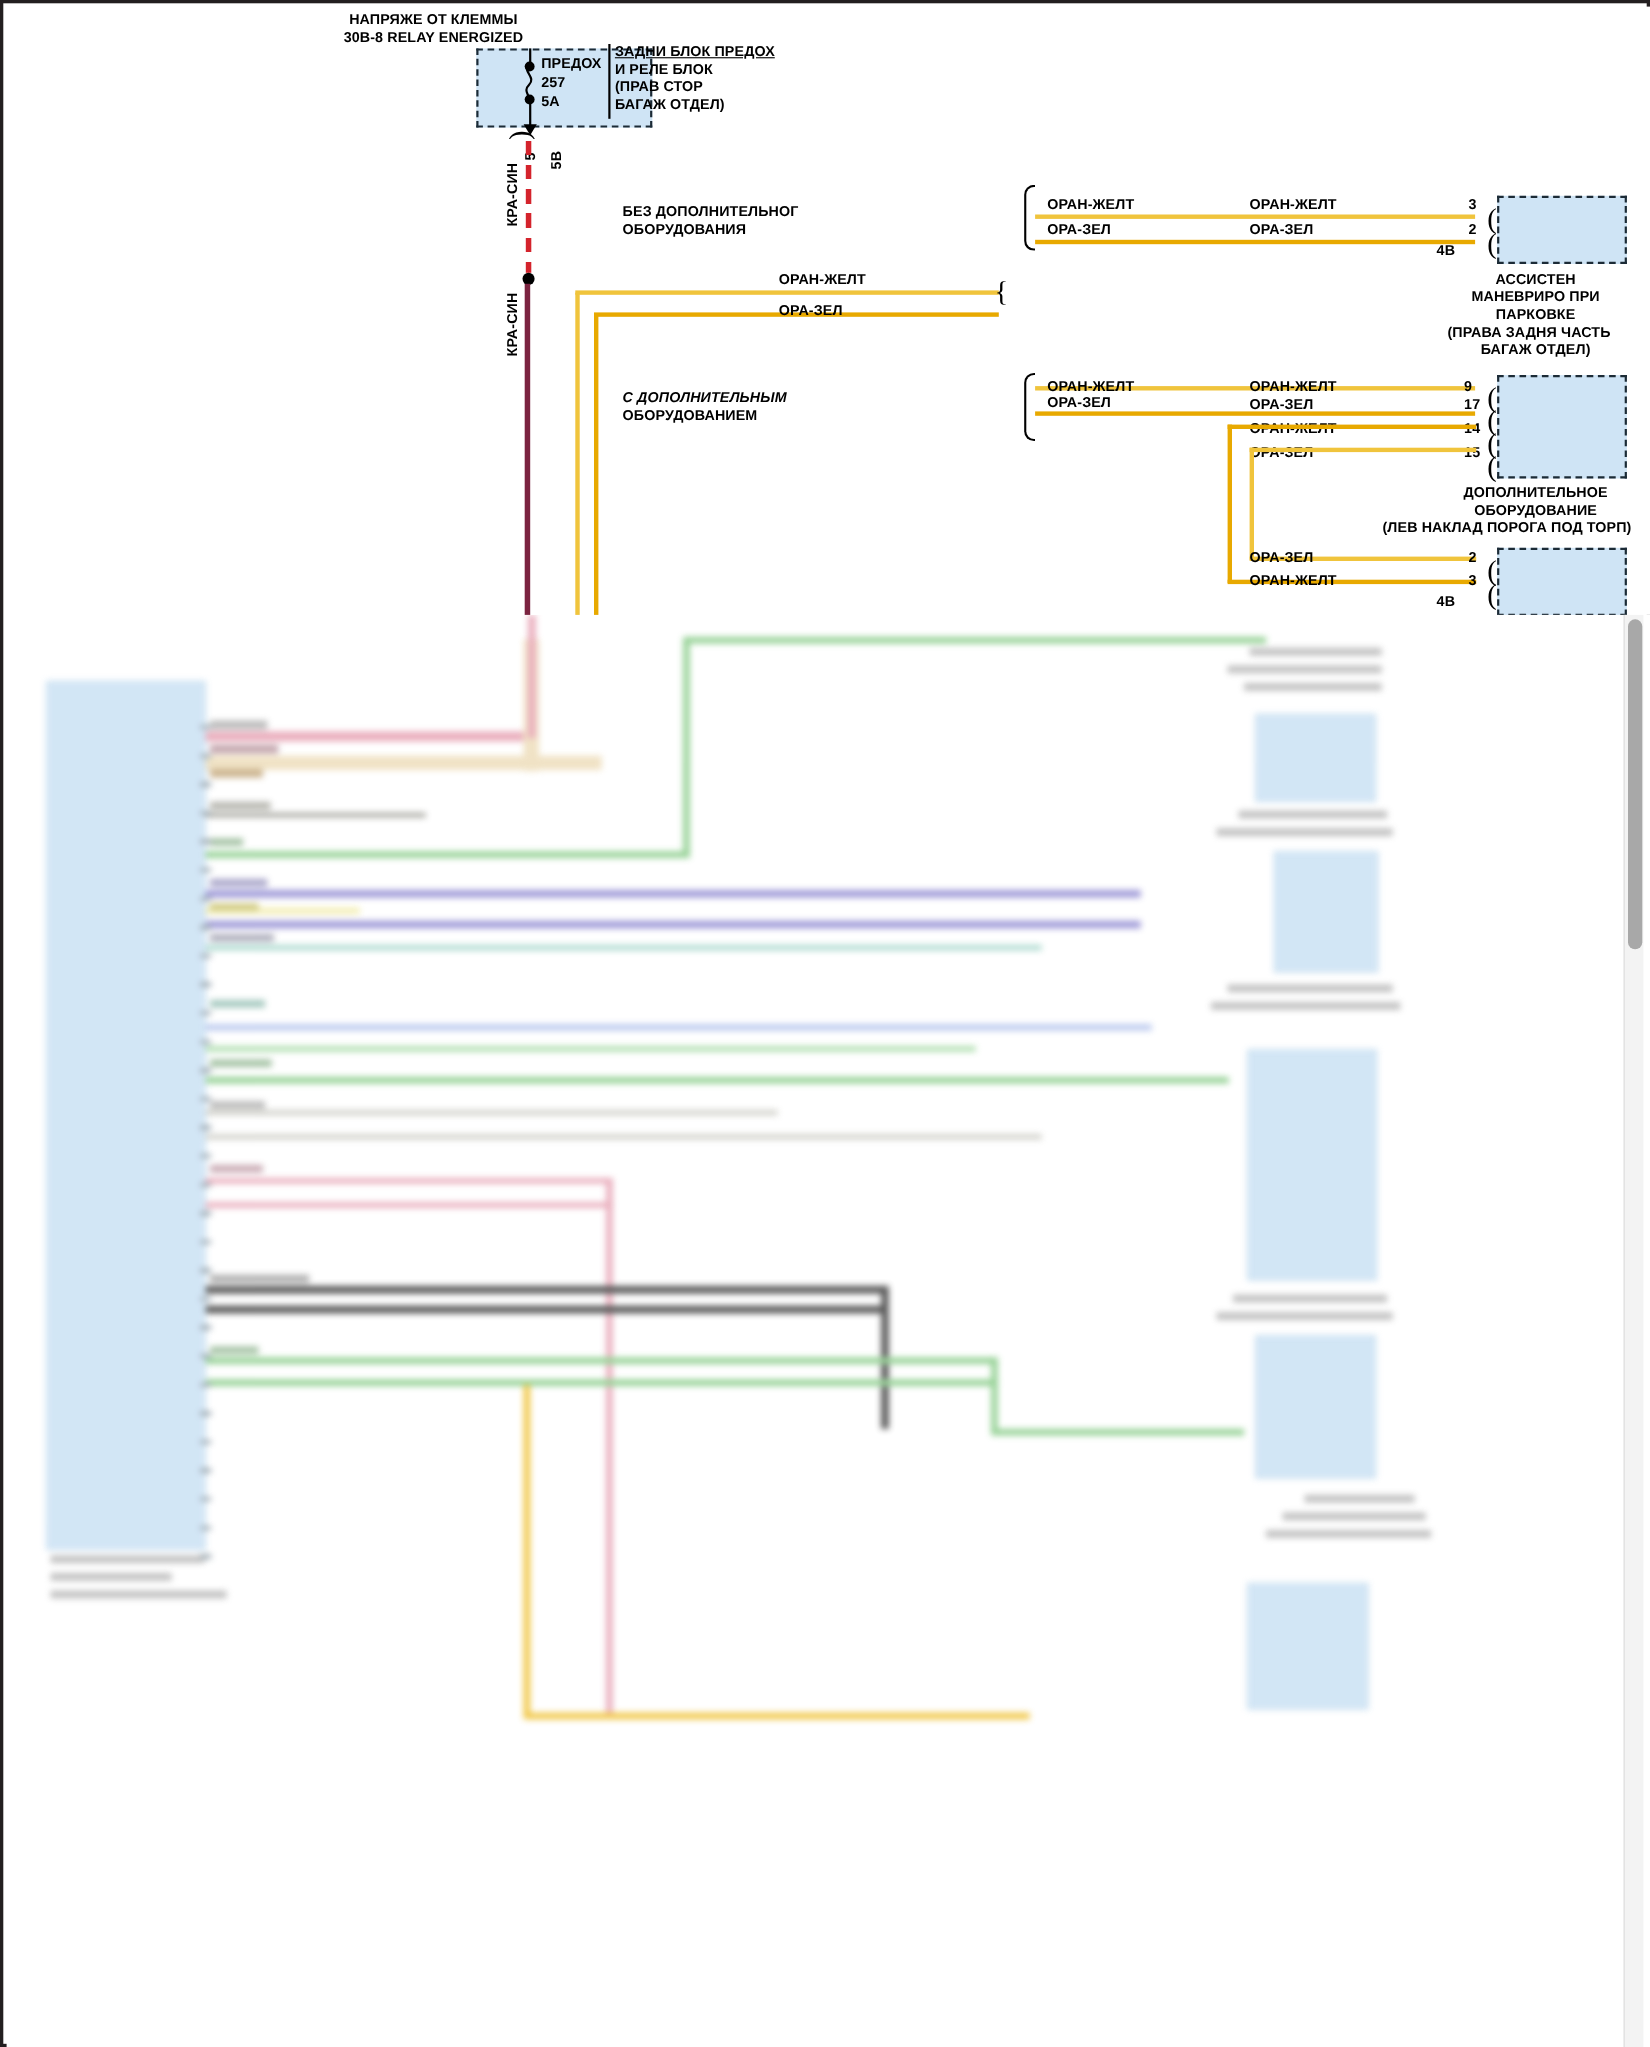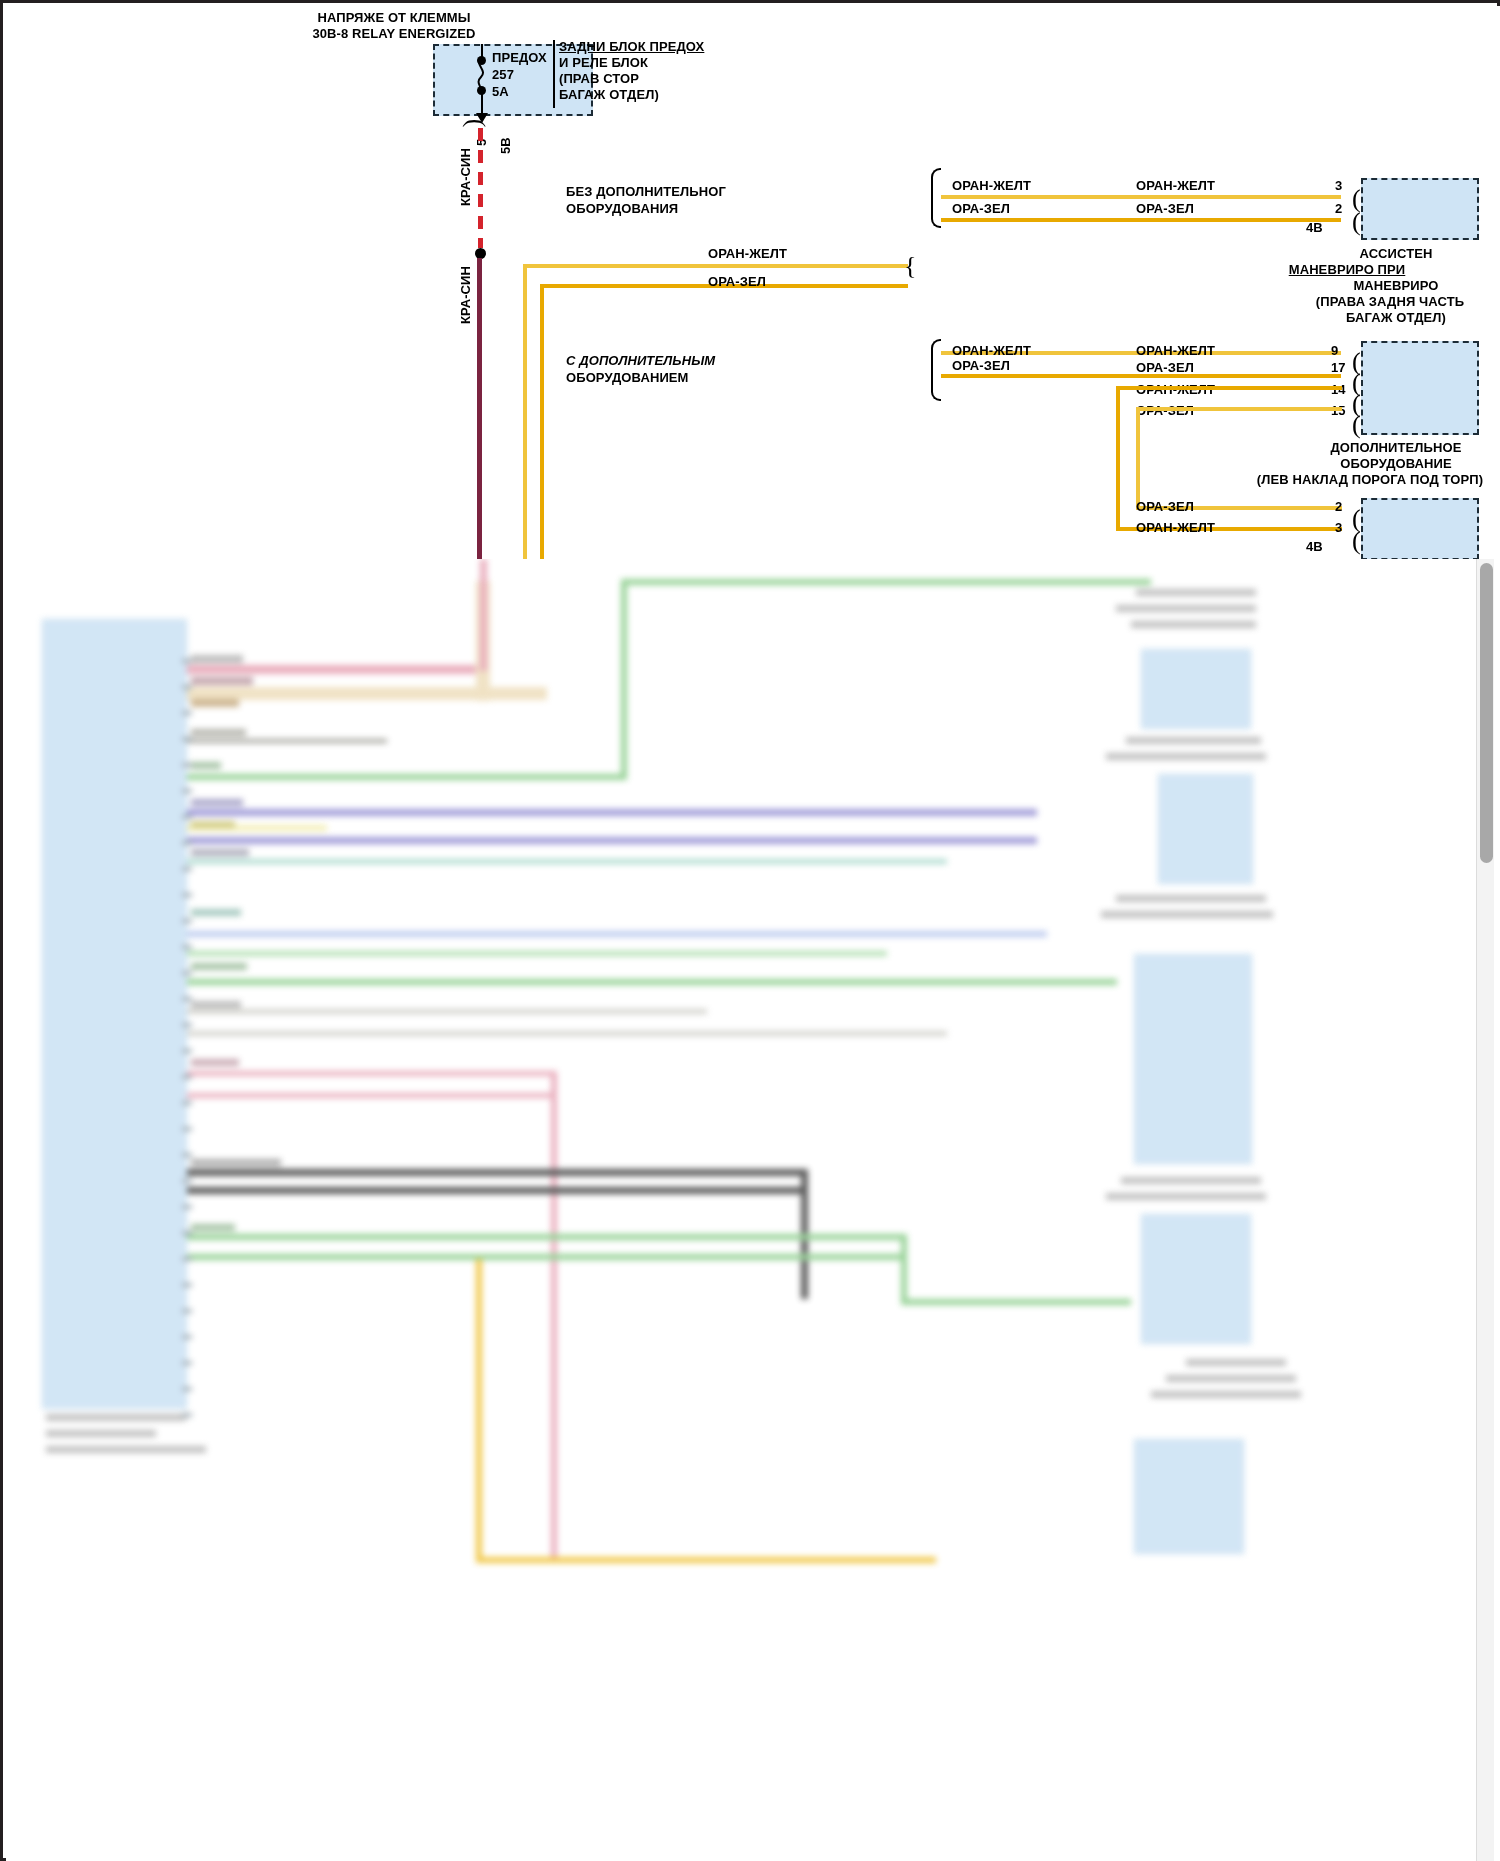--- a/index.html
+++ b/index.html
@@ -145,22 +145,22 @@
     <div class="txt b" style="left:1329px;top:172px;">3</div>
     <div class="txt b" style="left:1329px;top:195px;">2</div>
     <div class="txt b rt" style="left:1300px;top:214px;width:45px;">4В</div>
 
     <div class="brk" style="left:1346px;top:180px;">(</div>
     <div class="brk" style="left:1346px;top:203px;">(</div>
 
     <div class="box" style="left:1355px;top:172px;width:118px;height:62px;"></div>
 
     <div class="txt b ctr" style="left:1290px;top:240px;width:200px;">АССИСТЕН</div>
-    <div class="txt b ctr" style="left:1241px;top:256px;width:200px;text-decoration:underline;">МАНЕВРИРО ПРИ</div>
-    <div class="txt b ctr" style="left:1290px;top:272px;width:200px;">МАНЕВРИРО</div>
+    <div class="txt b ctr" style="left:1290px;top:256px;width:200px;">МАНЕВРИРО ПРИ</div>
+    <div class="txt b ctr" style="left:1290px;top:272px;width:200px;">ПАРКОВКЕ</div>
     <div class="txt b ctr" style="left:1278px;top:288px;width:212px;">(ПРАВА ЗАДНЯ ЧАСТЬ</div>
     <div class="txt b ctr" style="left:1290px;top:304px;width:200px;">БАГАЖ ОТДЕЛ)</div>
 
     <div class="txt b rt" style="left:560px;top:347px;width:360px;font-style:italic;">С ДОПОЛНИТЕЛЬНЫМ</div>
     <div class="txt b rt" style="left:560px;top:364px;width:360px;">ОБОРУДОВАНИЕМ</div>
     <div class="gbrk" style="left:925px;top:333px;height:62px;"></div>
 
     <div class="wire w-orgl" style="left:935px;top:345px;width:400px;height:4px;"></div>
     <div class="wire w-org" style="left:935px;top:368px;width:400px;height:4px;"></div>
 

